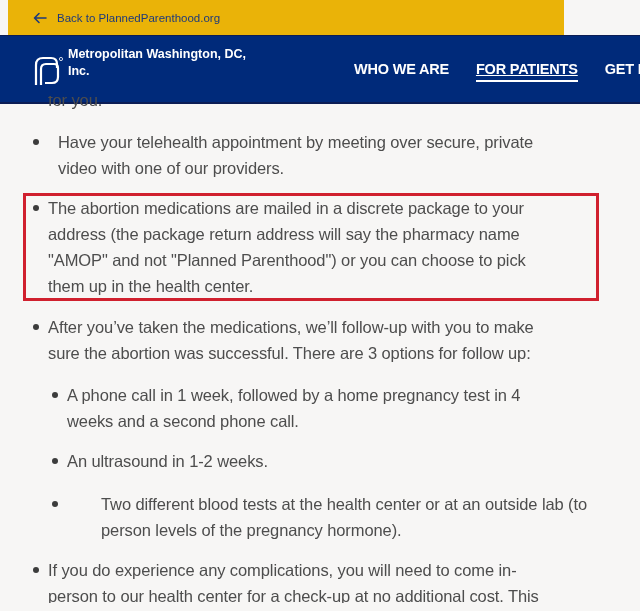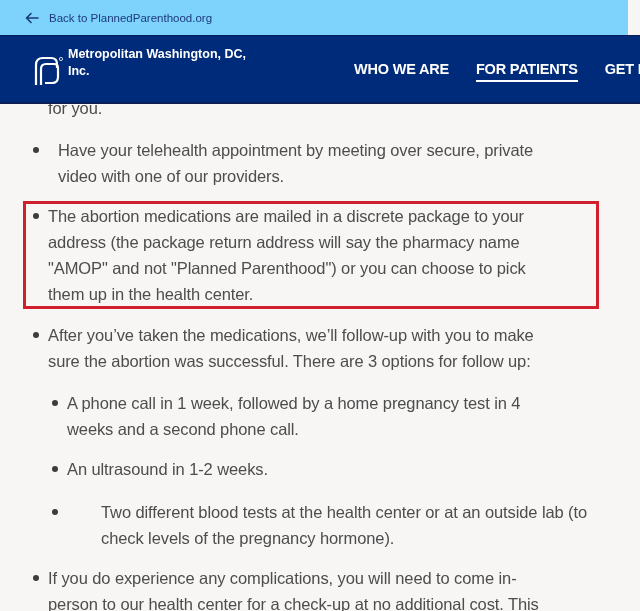--- a/index.html
+++ b/index.html
@@ -2,22 +2,22 @@
 <html><head>
   <meta charset="utf-8">
   <style>
     * { margin: 0; padding: 0; box-sizing: border-box; }
     html, body {
       width: 640px; height: 611px; overflow: hidden;
       background: #f7f6f5;
       font-family: "Liberation Sans", "DejaVu Sans", sans-serif;
     }
     .topbar {
-      position: absolute; left: 0; top: 0; width: 628px; height: 35px;
-      background: #7dd3fc;
+      position: absolute; left: 8px; top: 0; width: 556px; height: 35px;
+      background: #eab308;
       display: flex; align-items: center;
       padding-left: 25px;
     }
     .back-arrow {
       width: 14px; height: 14px; display: inline-block; margin-right: 10px;
     }
     .back-link {
       font-size: 11.5px; color: #1e3a7b; text-decoration: none;
     }
     .header {
@@ -35,23 +35,23 @@
     }
     .nav {
       position: absolute; left: 354px; top: 25px;
       display: flex; gap: 27px;
     }
     .nav-item {
       color: #ffffff; font-weight: bold; font-size: 14.5px;
       letter-spacing: -0.2px; white-space: nowrap;
       padding-bottom: 3px;
     }
-    .nav-item.active { border-bottom: 2px solid #ffffff; }
+    .nav-item.active { border-bottom: 2px solid #ffffff; text-decoration: underline; }
     .content {
-      position: absolute; left: 0; top: 104px; width: 636px; height: 507px;
+      position: absolute; left: 0; top: 96px; width: 636px; height: 507px;
       overflow: hidden;
     }
     .text {
       color: #4d4d4d; font-size: 16.5px; line-height: 26px;
       letter-spacing: -0.1px;
     }
     .cut-line {
       position: absolute; left: 48px; top: -9px;
     }
     .bullet {
@@ -122,21 +122,21 @@
   </div>
 
   <span class="bullet" style="left:52px; top:362px;"></span>
   <div class="text" style="position:absolute; left:67px; top:352px;">
     <div>An ultrasound in 1-2 weeks.</div>
   </div>
 
   <span class="bullet" style="left:52px; top:405px;"></span>
   <div class="text" style="position:absolute; left:67px; top:395px;margin-left:34px;">
     <div>Two different blood tests at the health center or at an outside lab (to</div>
-    <div>check levels of the pregnancy hormone).</div>
+    <div>person levels of the pregnancy hormone).</div>
   </div>
 
   <span class="bullet" style="left:33px; top:471px;"></span>
   <div class="text" style="position:absolute; left:48px; top:461px;">
     <div>If you do experience any complications, you will need to come in-</div>
     <div>person to our health center for a check-up at no additional cost. This</div>
   </div>
 </div>
 
 </body></html>

